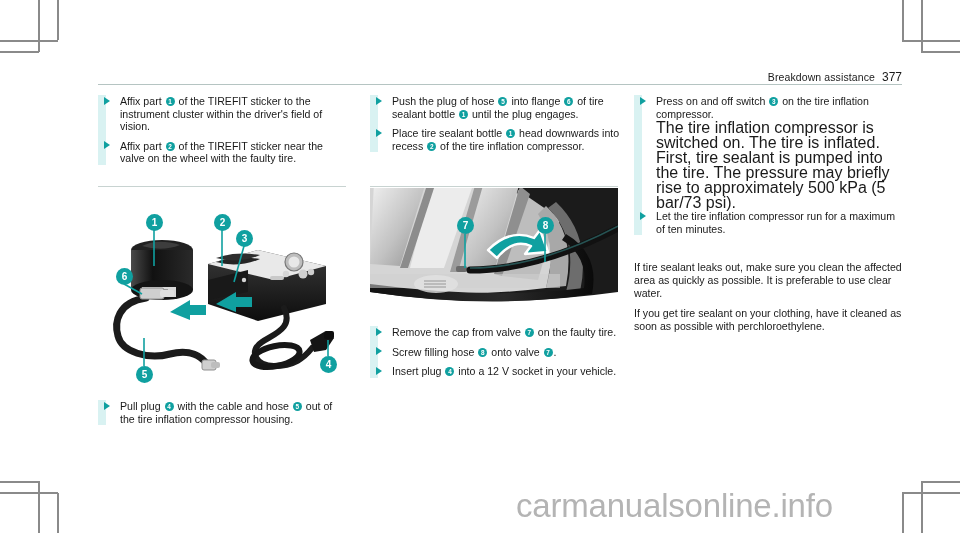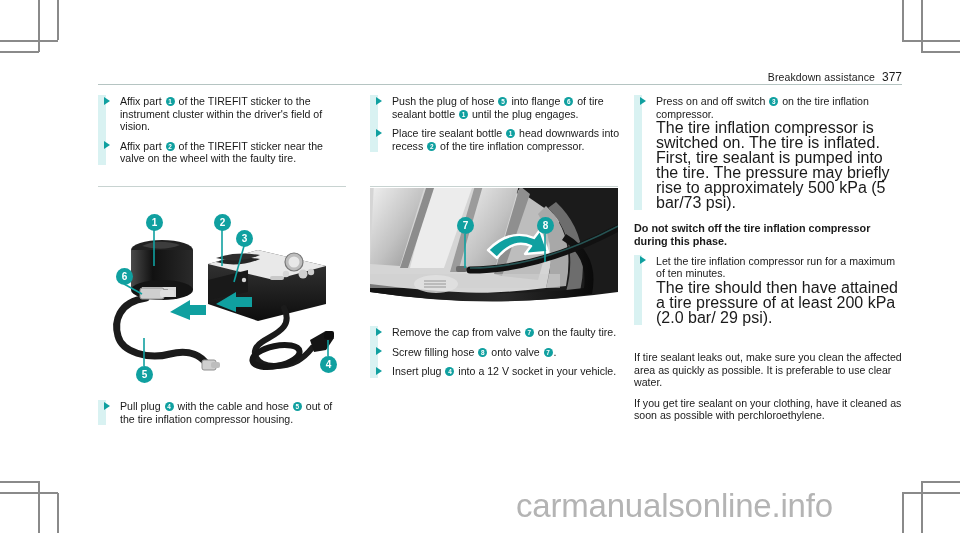--- a/index.html
+++ b/index.html
@@ -269,23 +269,22 @@
         <div class="step"><span class="tri"></span><span>Remove the cap from valve <span class="badge">7</span> on the faulty tire.</span></div>
         <div class="step"><span class="tri"></span><span>Screw filling hose <span class="badge">8</span> onto valve <span class="badge">7</span>.</span></div>
         <div class="step"><span class="tri"></span><span>Insert plug <span class="badge">4</span> into a 12 V socket in your vehicle.</span></div>
       </div>
   </div>
 
   <div class="col col3">
     <div class="steps" id="c3s1">
         <div class="step"><span class="tri"></span><span>Press on and off switch <span class="badge">3</span> on the tire inflation compressor.</span><div class="sub">The tire inflation compressor is switched on. The tire is inflated. First, tire sealant is pumped into the tire. The pressure may briefly rise to approximately 500 kPa (5 bar/73 psi).</div></div>
       </div>
-    <div class="hdr-bold" style="margin-top:12px;">Do not switch off the tire inflation compressor during this phase.</div>
     <div class="steps" id="c3s2">
-        <div class="step"><span class="tri"></span><span>Let the tire inflation compressor run for a maximum of ten minutes.</span><div class="sub">The tire should then have attained a tire pressure of at least 200 kPa (2.0 bar/ 29 psi).</div></div>
+        <div class="step"><span class="tri"></span><span>Let the tire inflation compressor run for a maximum of ten minutes.</span></div>
       </div>
     <div id="c3p" style="margin-top:26px;">
         <div class="para">If tire sealant leaks out, make sure you clean the affected area as quickly as possible. It is preferable to use clear water.</div>
         <div class="para">If you get tire sealant on your clothing, have it cleaned as soon as possible with perchloroethylene.</div>
       </div>
   </div>
 
   <div class="wmark">carmanualsonline.info</div>
 
 </div>

